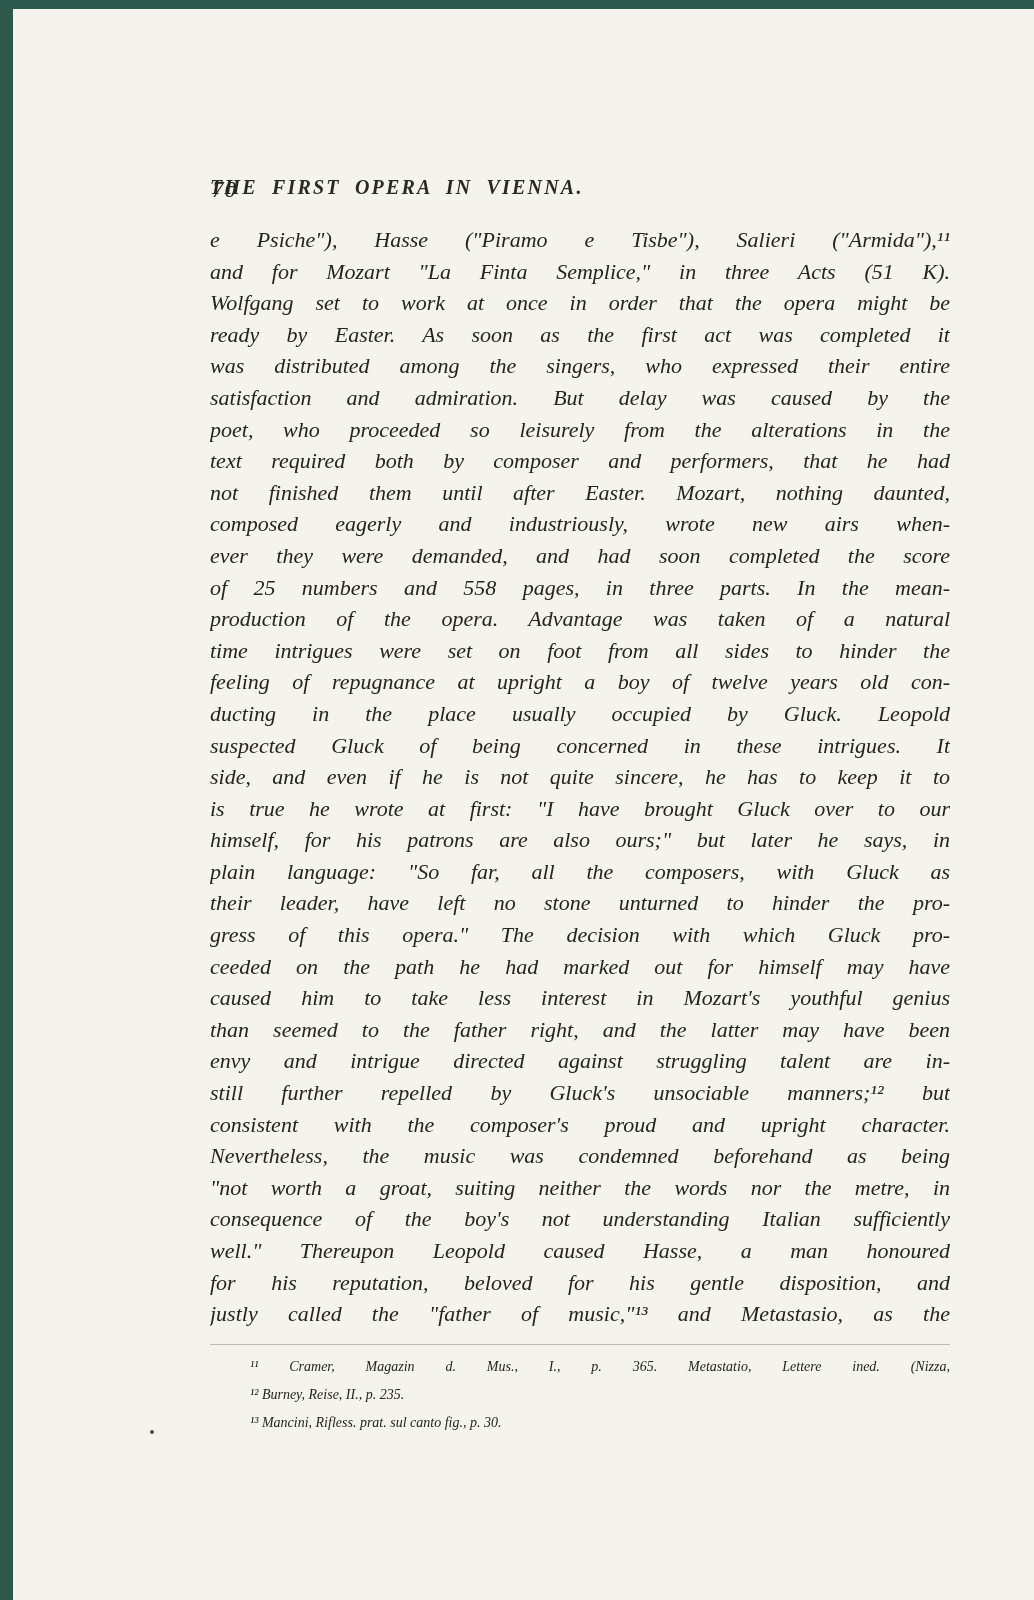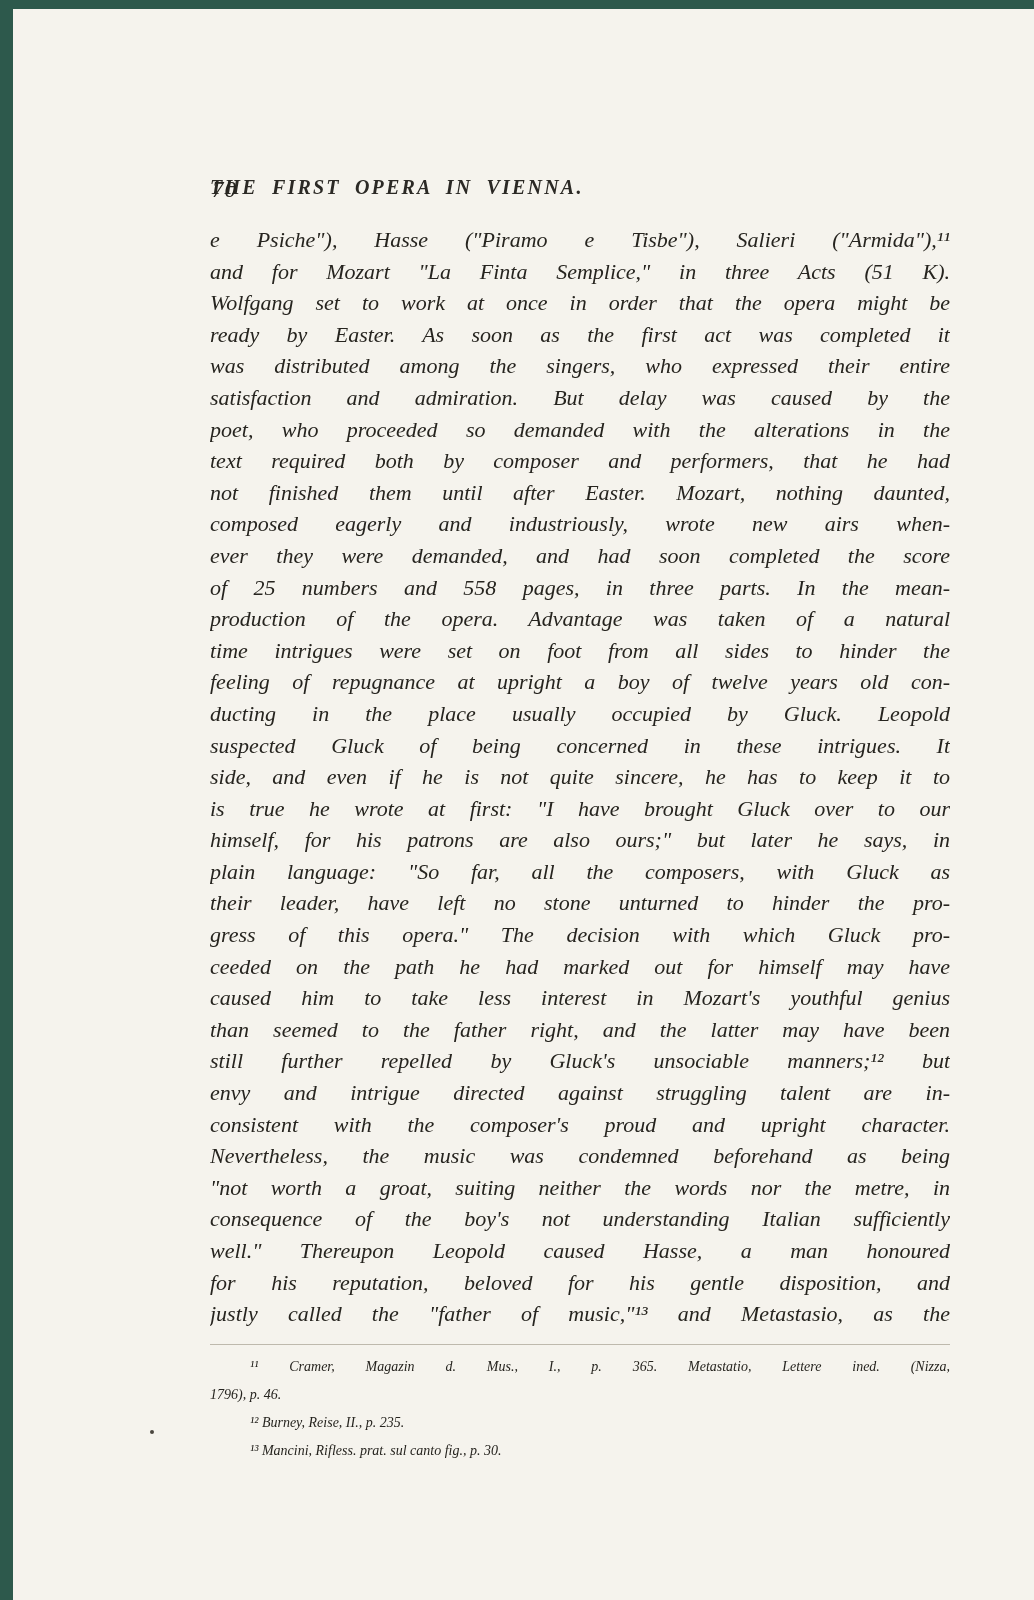--- a/index.html
+++ b/index.html
@@ -79,54 +79,53 @@
     <span class="running-header">THE FIRST OPERA IN VIENNA.</span>
   </div>
 
   <div class="body">
       <div class="bline">e Psiche"), Hasse ("Piramo e Tisbe"), Salieri ("Armida"),¹¹</div>
       <div class="bline">and for Mozart "La Finta Semplice," in three Acts (51 K).</div>
       <div class="bline">Wolfgang set to work at once in order that the opera might be</div>
       <div class="bline">ready by Easter.  As soon as the first act was completed it</div>
       <div class="bline">was distributed among the singers, who expressed their entire</div>
       <div class="bline">satisfaction and admiration.  But delay was caused by the</div>
-      <div class="bline">poet, who proceeded so demanded with the alterations in the</div>
+      <div class="bline">poet, who proceeded so leisurely from the alterations in the</div>
       <div class="bline">text required both by composer and performers, that he had</div>
       <div class="bline">not finished them until after Easter.  Mozart, nothing daunted,</div>
       <div class="bline">composed eagerly and industriously, wrote new airs when-</div>
       <div class="bline">ever they were demanded, and had soon completed the score</div>
       <div class="bline">of 25 numbers and 558 pages, in three parts.  In the mean-</div>
       <div class="bline">production of the opera.  Advantage was taken of a natural</div>
       <div class="bline">time intrigues were set on foot from all sides to hinder the</div>
       <div class="bline">feeling of repugnance at upright a boy of twelve years old con-</div>
       <div class="bline">ducting in the place usually occupied by Gluck.  Leopold</div>
       <div class="bline">suspected Gluck of being concerned in these intrigues.  It</div>
       <div class="bline">side, and even if he is not quite sincere, he has to keep it to</div>
       <div class="bline">is true he wrote at first: "I have brought Gluck over to our</div>
       <div class="bline">himself, for his patrons are also ours;" but later he says, in</div>
       <div class="bline">plain language: "So far, all the composers, with Gluck as</div>
       <div class="bline">their leader, have left no stone unturned to hinder the pro-</div>
       <div class="bline">gress of this opera."  The decision with which Gluck pro-</div>
       <div class="bline">ceeded on the path he had marked out for himself may have</div>
       <div class="bline">caused him to take less interest in Mozart's youthful genius</div>
       <div class="bline">than seemed to the father right, and the latter may have been</div>
+      <div class="bline">envy and intrigue directed against struggling talent are in-</div>
       <div class="bline">still further repelled by Gluck's unsociable manners;¹² but</div>
-      <div class="bline">envy and intrigue directed against struggling talent are in-</div>
       <div class="bline">consistent with the composer's proud and upright character.</div>
       <div class="bline">Nevertheless, the music was condemned beforehand as being</div>
       <div class="bline">"not worth a groat, suiting neither the words nor the metre, in</div>
       <div class="bline">consequence of the boy's not understanding Italian sufficiently</div>
       <div class="bline">well."  Thereupon Leopold caused Hasse, a man honoured</div>
       <div class="bline">for his reputation, beloved for his gentle disposition, and</div>
       <div class="bline">justly called the "father of music,"¹³ and Metastasio, as the</div>
     </div>
 
   <div class="fn-rule"></div>
 
   <div class="footnotes">
       <div class="fline indent jfull">¹¹ Cramer, Magazin d. Mus., I., p. 365.  Metastatio, Lettere ined. (Nizza,</div>
-      <div class="fline">1796), p. 46.</div>
       <div class="fline indent">¹² Burney, Reise, II., p. 235.</div>
       <div class="fline indent">¹³ Mancini, Rifless. prat. sul canto fig., p. 30.</div>
     </div>
 
   <div class="speck"></div>
 </div>
 
 </body></html>

